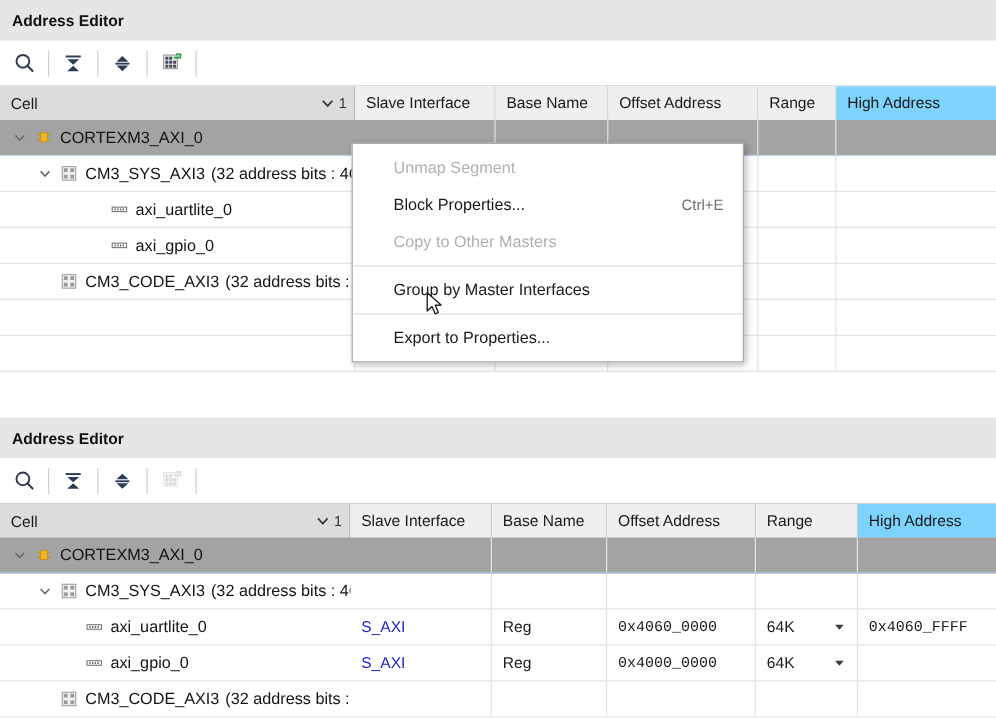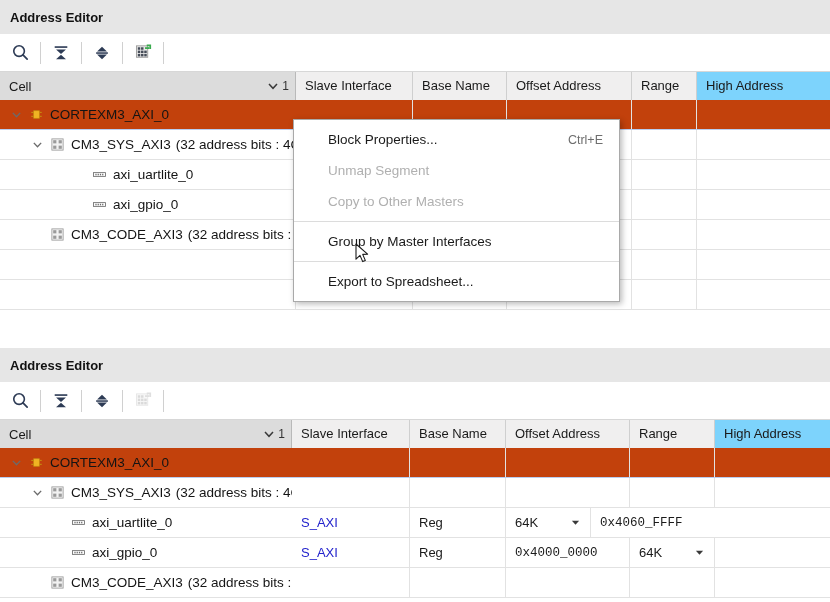--- a/index.html
+++ b/index.html
@@ -47,21 +47,21 @@
   }
   .th-rest{background:#f0efef;border-right:1px solid #cfcfcf;}
   .th-last{background:#7dd3fc;border-right:none;}
   .sortmark{display:flex;align-items:center;gap:3px;font-size:12px;color:#333;}
   
   .rows{position:relative;}
   .row{
     display:flex;height:30px;box-sizing:border-box;
     border-bottom:1px solid #e2e2e2;align-items:center;
   }
-  .row.sel{background:#c2410c;border-bottom:1px solid #b9cdf0;}
+  .row.sel{background:#a3a3a3;border-bottom:1px solid #b9cdf0;}
   .cell-tree{
     display:flex;align-items:center;height:100%;
     box-sizing:border-box;overflow:hidden;white-space:nowrap;
   }
   .cell{
     box-sizing:border-box;height:100%;display:flex;align-items:center;
     padding-left:9px;white-space:nowrap;overflow:hidden;font-size:13px;
   }
   .cell.bordered{border-right:1px solid #e2e2e2;}
   .mono{font-family:"Liberation Mono", monospace;font-size:12.5px;color:#1a1a1a;}
@@ -288,42 +288,42 @@
         <div class="cell bordered" style="width: 117px;"></div>
         <div class="cell bordered" style="width: 94px;"></div>
         <div class="cell bordered" style="width: 125px;"></div>
         <div class="cell bordered" style="width: 65px;"></div>
         <div class="cell" style="width: 133px;"></div>
       </div>
     </div>
 </div>
 
 <div class="ctxmenu" id="ctxmenu" style="left:293px;top:119px;width:325px;">
+    <div class="mi disabled">
+      <span class="mico"></span>
+      <span class="mtxt">Unmap Segment</span>
+    </div>
     <div class="mi">
       <span class="mico"></span>
       <span class="mtxt">Block Properties...</span>
       <span class="macc">Ctrl+E</span>
     </div>
     <div class="mi disabled">
       <span class="mico"></span>
-      <span class="mtxt">Unmap Segment</span>
-    </div>
-    <div class="mi disabled">
-      <span class="mico"></span>
       <span class="mtxt">Copy to Other Masters</span>
     </div>
     <div class="msep"></div>
     <div class="mi">
       <span class="mico"></span>
       <span class="mtxt">Group by Master Interfaces</span>
     </div>
     <div class="msep"></div>
     <div class="mi">
       <span class="mico"></span>
-      <span class="mtxt">Export to Spreadsheet...</span>
+      <span class="mtxt">Export to Properties...</span>
     </div>
   </div>
 
 <svg class="cursor-arrow" style="left:355px;top:243px;" width="16" height="22" viewBox="0 0 16 22">
   <polygon points="1,1 1,16.2 5,12.4 7.7,18.6 10.3,17.4 7.7,11.4 12.6,11.2" fill="#ffffff" stroke="#1a1a1a" stroke-width="1.1" stroke-linejoin="round"></polygon>
 </svg>
 
 <div class="panel" id="panel-bottom" style="top:348px;">
 
   <div class="panel-title">
@@ -452,20 +452,23 @@
             </svg>
           </span>
           <span class="lbl">axi_uartlite_0</span>
         </div>
         <div class="cell bordered link" style="width: 118px;">
           <span>S_AXI</span>
         </div>
         <div class="cell bordered" style="width: 96px;">
           <span>Reg</span>
         </div>
+        <div class="cell bordered mono" style="width: 124px;">
+          <span>0x4060_0000</span>
+        </div>
         <div class="cell bordered" style="width: 85px;">
           <span>64K</span>
           <span class="ddarrow"><svg width="9" height="9" viewBox="0 0 10 10">
               <polygon points="1,3 9,3 5,7.5" fill="#3a3a3a"></polygon>
             </svg></span>
         </div>
         <div class="cell mono" style="width: 115px; font-family: Liberation Mono, monospace;">
           <span>0x4060_FFFF</span>
         </div>
       </div>

